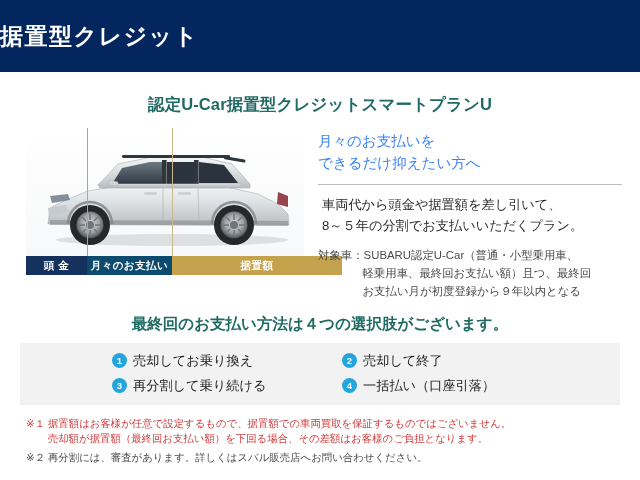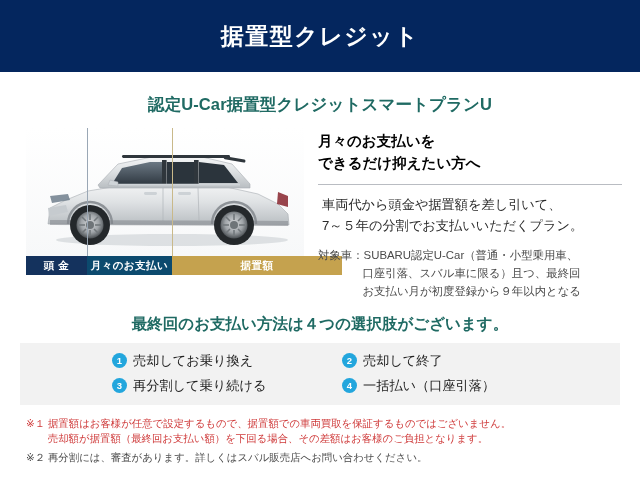--- a/index.html
+++ b/index.html
@@ -15,21 +15,20 @@
     position: relative;
   }
 
   
   .header-bar {
     width: 100%;
     height: 72px;
     background: #04265e;
     display: flex;
     align-items: center;
-    justify-content: center;
     box-sizing: border-box;
   }
   .header-title {
     color: #ffffff;
     font-size: 23px;
     font-weight: bold;
     letter-spacing: 1.5px;
   }
 
   
@@ -92,23 +91,23 @@
   .seg-monthly { flex: 0 0 85px;  background: #0c4a6e; }
   .seg-balloon { flex: 1 1 auto;  background: #c5a24e; }
 
   
   .copy-block {
     flex: 1 1 auto;
     padding-left: 14px;
     padding-top: 2px;
   }
   .lead-heading {
-    color: #000000;
+    color: #3b82f6;
     font-size: 14.5px;
-    font-weight: bold;
+    font-weight: normal;
     line-height: 1.55;
     margin: 0;
   }
   .lead-rule {
     border: 0;
     border-top: 1px solid #b9bcc2;
     margin: 9px 0 9px 0;
   }
   .body-copy {
     color: #2b2b2b;
@@ -304,26 +303,26 @@
   <div class="copy-block">
     <div class="lead-heading">
       <div>月々のお支払いを</div>
       <div>できるだけ抑えたい方へ</div>
     </div>
 
     <hr class="lead-rule">
 
     <div class="body-copy">
       <div>車両代から頭金や据置額を差し引いて、</div>
-      <div>7～５年の分割でお支払いいただくプラン。</div>
+      <div>8～５年の分割でお支払いいただくプラン。</div>
     </div>
 
     <div class="target-copy">
       <span>対象車：SUBARU認定U-Car（普通・小型乗用車、</span>
-      <span class="indent">口座引落、スバル車に限る）且つ、最終回</span>
+      <span class="indent">軽乗用車、最終回お支払い額）且つ、最終回</span>
       <span class="indent">お支払い月が初度登録から９年以内となる</span>
     </div>
   </div>
 </div>
 
 <div class="options-headline">最終回のお支払い方法は４つの選択肢がございます。</div>
 
 <div class="options-panel">
   <div class="option-item">
     <span class="option-num">1</span>

